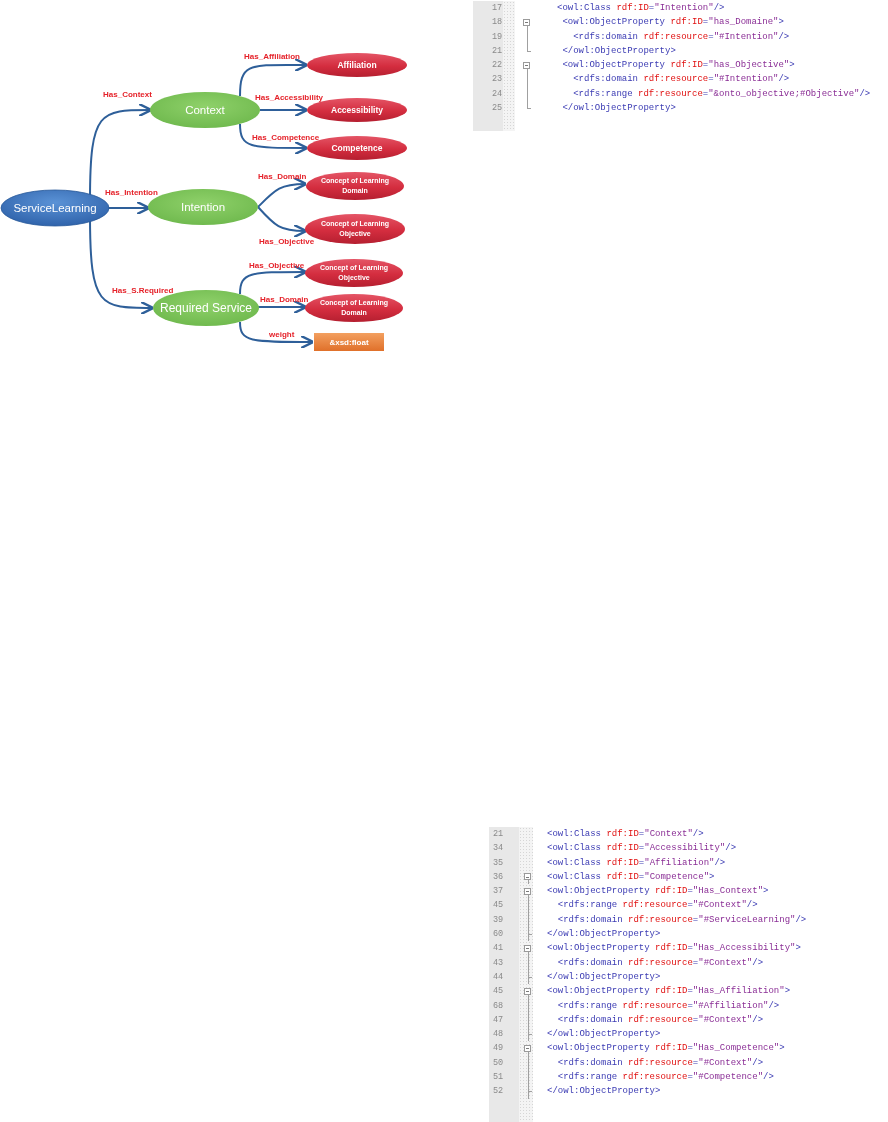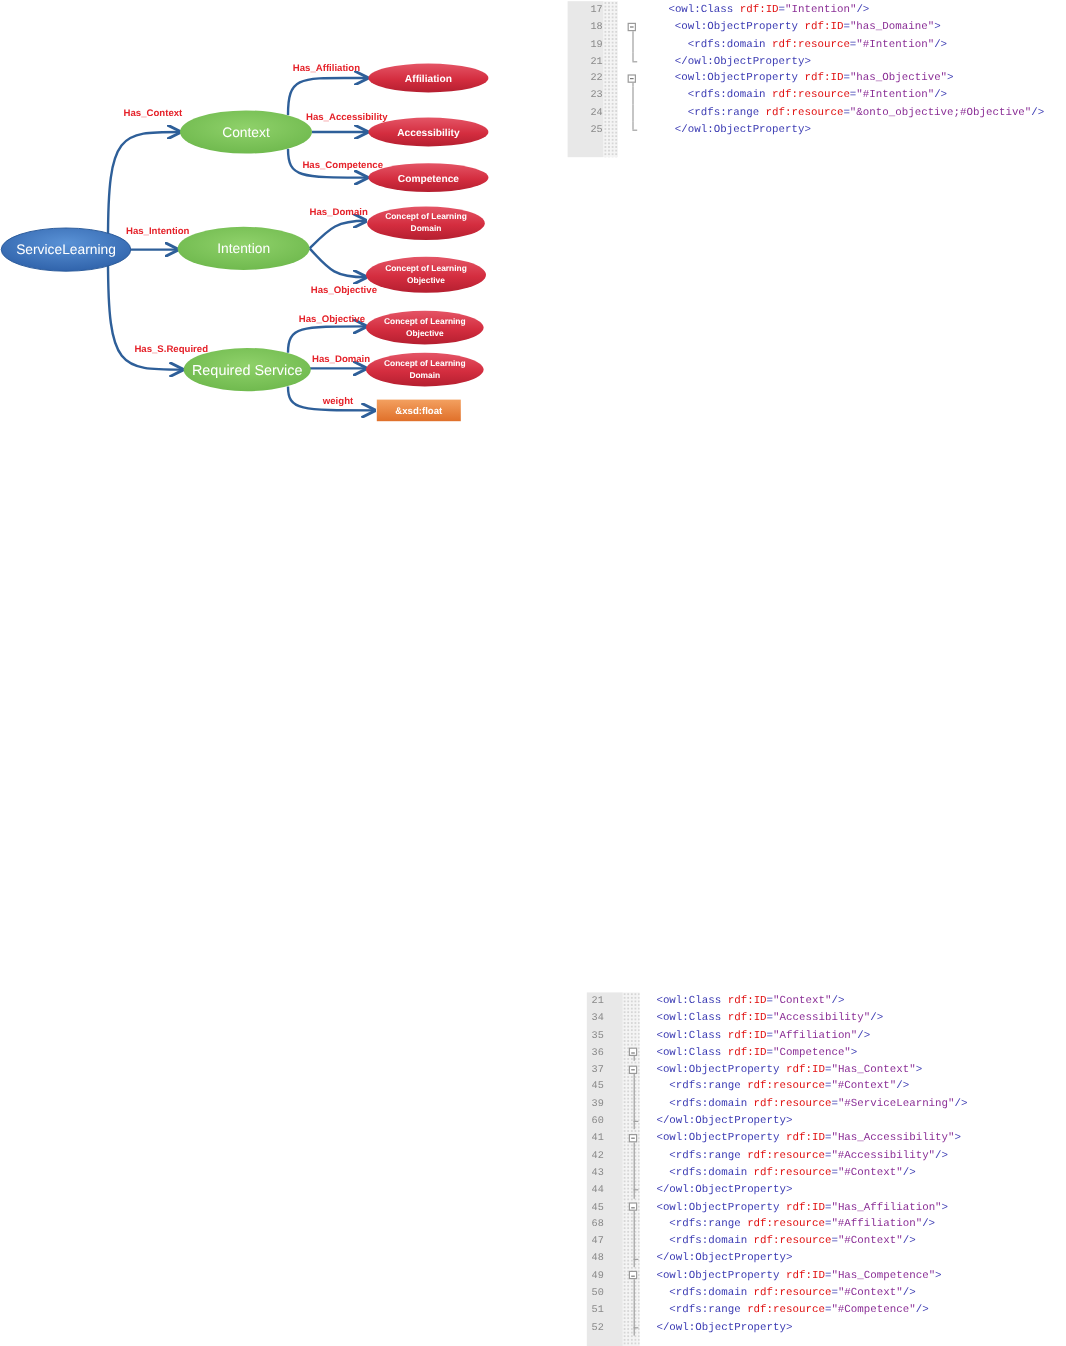--- a/index.html
+++ b/index.html
@@ -152,21 +152,20 @@
     <div class="dots" style="left: 30px; width: 14px;"></div>
     <div class="code-line"><span class="ln">21</span><span class="code" style="left: 58px;"><span class="t-tag">&lt;owl:Class </span><span class="t-attr">rdf:ID</span><span class="t-tag">=</span><span class="t-val">"Context"</span><span class="t-tag">/&gt;</span></span></div>
     <div class="code-line"><span class="ln">34</span><span class="code" style="left: 58px;"><span class="t-tag">&lt;owl:Class </span><span class="t-attr">rdf:ID</span><span class="t-tag">=</span><span class="t-val">"Accessibility"</span><span class="t-tag">/&gt;</span></span></div>
     <div class="code-line"><span class="ln">35</span><span class="code" style="left: 58px;"><span class="t-tag">&lt;owl:Class </span><span class="t-attr">rdf:ID</span><span class="t-tag">=</span><span class="t-val">"Affiliation"</span><span class="t-tag">/&gt;</span></span></div>
     <div class="code-line"><span class="ln">36</span><span class="fold" style="left: 35px;"></span><span class="vline" style="left: 38.5px; top: 10.5px; height: 3.8px;"></span><span class="code" style="left: 58px;"><span class="t-tag">&lt;owl:Class </span><span class="t-attr">rdf:ID</span><span class="t-tag">=</span><span class="t-val">"Competence"</span><span class="t-tag">&gt;</span></span></div>
     <div class="code-line"><span class="ln">37</span><span class="fold" style="left: 35px;"></span><span class="vline" style="left: 38.5px; top: 10.5px; height: 3.8px;"></span><span class="code" style="left: 58px;"><span class="t-tag">&lt;owl:ObjectProperty </span><span class="t-attr">rdf:ID</span><span class="t-tag">=</span><span class="t-val">"Has_Context"</span><span class="t-tag">&gt;</span></span></div>
     <div class="code-line"><span class="ln">45</span><span class="vline" style="left: 38.5px; top: 0px; height: 14.3px;"></span><span class="code" style="left: 68.8px;"><span class="t-tag">&lt;rdfs:range </span><span class="t-attr">rdf:resource</span><span class="t-tag">=</span><span class="t-val">"#Context"</span><span class="t-tag">/&gt;</span></span></div>
     <div class="code-line"><span class="ln">39</span><span class="vline" style="left: 38.5px; top: 0px; height: 14.3px;"></span><span class="code" style="left: 68.8px;"><span class="t-tag">&lt;rdfs:domain </span><span class="t-attr">rdf:resource</span><span class="t-tag">=</span><span class="t-val">"#ServiceLearning"</span><span class="t-tag">/&gt;</span></span></div>
     <div class="code-line"><span class="ln">60</span><span class="vline" style="left: 38.5px; top: 0px; height: 14.3px;"></span><span class="tick" style="left: 38.5px; top: 7.15px;"></span><span class="code" style="left: 58px;"><span class="t-tag">&lt;/owl:ObjectProperty&gt;</span></span></div>
     <div class="code-line"><span class="ln">41</span><span class="fold" style="left: 35px;"></span><span class="vline" style="left: 38.5px; top: 10.5px; height: 3.8px;"></span><span class="code" style="left: 58px;"><span class="t-tag">&lt;owl:ObjectProperty </span><span class="t-attr">rdf:ID</span><span class="t-tag">=</span><span class="t-val">"Has_Accessibility"</span><span class="t-tag">&gt;</span></span></div>
-    <div class="code-line"><span class="ln">42</span><span class="vline" style="left: 38.5px; top: 0px; height: 14.3px;"></span><span class="code" style="left: 68.8px;"><span class="t-tag">&lt;rdfs:range </span><span class="t-attr">rdf:resource</span><span class="t-tag">=</span><span class="t-val">"#Accessibility"</span><span class="t-tag">/&gt;</span></span></div>
     <div class="code-line"><span class="ln">43</span><span class="vline" style="left: 38.5px; top: 0px; height: 14.3px;"></span><span class="code" style="left: 68.8px;"><span class="t-tag">&lt;rdfs:domain </span><span class="t-attr">rdf:resource</span><span class="t-tag">=</span><span class="t-val">"#Context"</span><span class="t-tag">/&gt;</span></span></div>
     <div class="code-line"><span class="ln">44</span><span class="vline" style="left: 38.5px; top: 0px; height: 14.3px;"></span><span class="tick" style="left: 38.5px; top: 7.15px;"></span><span class="code" style="left: 58px;"><span class="t-tag">&lt;/owl:ObjectProperty&gt;</span></span></div>
     <div class="code-line"><span class="ln">45</span><span class="fold" style="left: 35px;"></span><span class="vline" style="left: 38.5px; top: 10.5px; height: 3.8px;"></span><span class="code" style="left: 58px;"><span class="t-tag">&lt;owl:ObjectProperty </span><span class="t-attr">rdf:ID</span><span class="t-tag">=</span><span class="t-val">"Has_Affiliation"</span><span class="t-tag">&gt;</span></span></div>
     <div class="code-line"><span class="ln">68</span><span class="vline" style="left: 38.5px; top: 0px; height: 14.3px;"></span><span class="code" style="left: 68.8px;"><span class="t-tag">&lt;rdfs:range </span><span class="t-attr">rdf:resource</span><span class="t-tag">=</span><span class="t-val">"#Affiliation"</span><span class="t-tag">/&gt;</span></span></div>
     <div class="code-line"><span class="ln">47</span><span class="vline" style="left: 38.5px; top: 0px; height: 14.3px;"></span><span class="code" style="left: 68.8px;"><span class="t-tag">&lt;rdfs:domain </span><span class="t-attr">rdf:resource</span><span class="t-tag">=</span><span class="t-val">"#Context"</span><span class="t-tag">/&gt;</span></span></div>
     <div class="code-line"><span class="ln">48</span><span class="vline" style="left: 38.5px; top: 0px; height: 14.3px;"></span><span class="tick" style="left: 38.5px; top: 7.15px;"></span><span class="code" style="left: 58px;"><span class="t-tag">&lt;/owl:ObjectProperty&gt;</span></span></div>
     <div class="code-line"><span class="ln">49</span><span class="fold" style="left: 35px;"></span><span class="vline" style="left: 38.5px; top: 10.5px; height: 3.8px;"></span><span class="code" style="left: 58px;"><span class="t-tag">&lt;owl:ObjectProperty </span><span class="t-attr">rdf:ID</span><span class="t-tag">=</span><span class="t-val">"Has_Competence"</span><span class="t-tag">&gt;</span></span></div>
     <div class="code-line"><span class="ln">50</span><span class="vline" style="left: 38.5px; top: 0px; height: 14.3px;"></span><span class="code" style="left: 68.8px;"><span class="t-tag">&lt;rdfs:domain </span><span class="t-attr">rdf:resource</span><span class="t-tag">=</span><span class="t-val">"#Context"</span><span class="t-tag">/&gt;</span></span></div>
     <div class="code-line"><span class="ln">51</span><span class="vline" style="left: 38.5px; top: 0px; height: 14.3px;"></span><span class="code" style="left: 68.8px;"><span class="t-tag">&lt;rdfs:range </span><span class="t-attr">rdf:resource</span><span class="t-tag">=</span><span class="t-val">"#Competence"</span><span class="t-tag">/&gt;</span></span></div>
     <div class="code-line"><span class="ln">52</span><span class="vline" style="left: 38.5px; top: 0px; height: 14.3px;"></span><span class="tick" style="left: 38.5px; top: 7.15px;"></span><span class="code" style="left: 58px;"><span class="t-tag">&lt;/owl:ObjectProperty&gt;</span></span></div>

